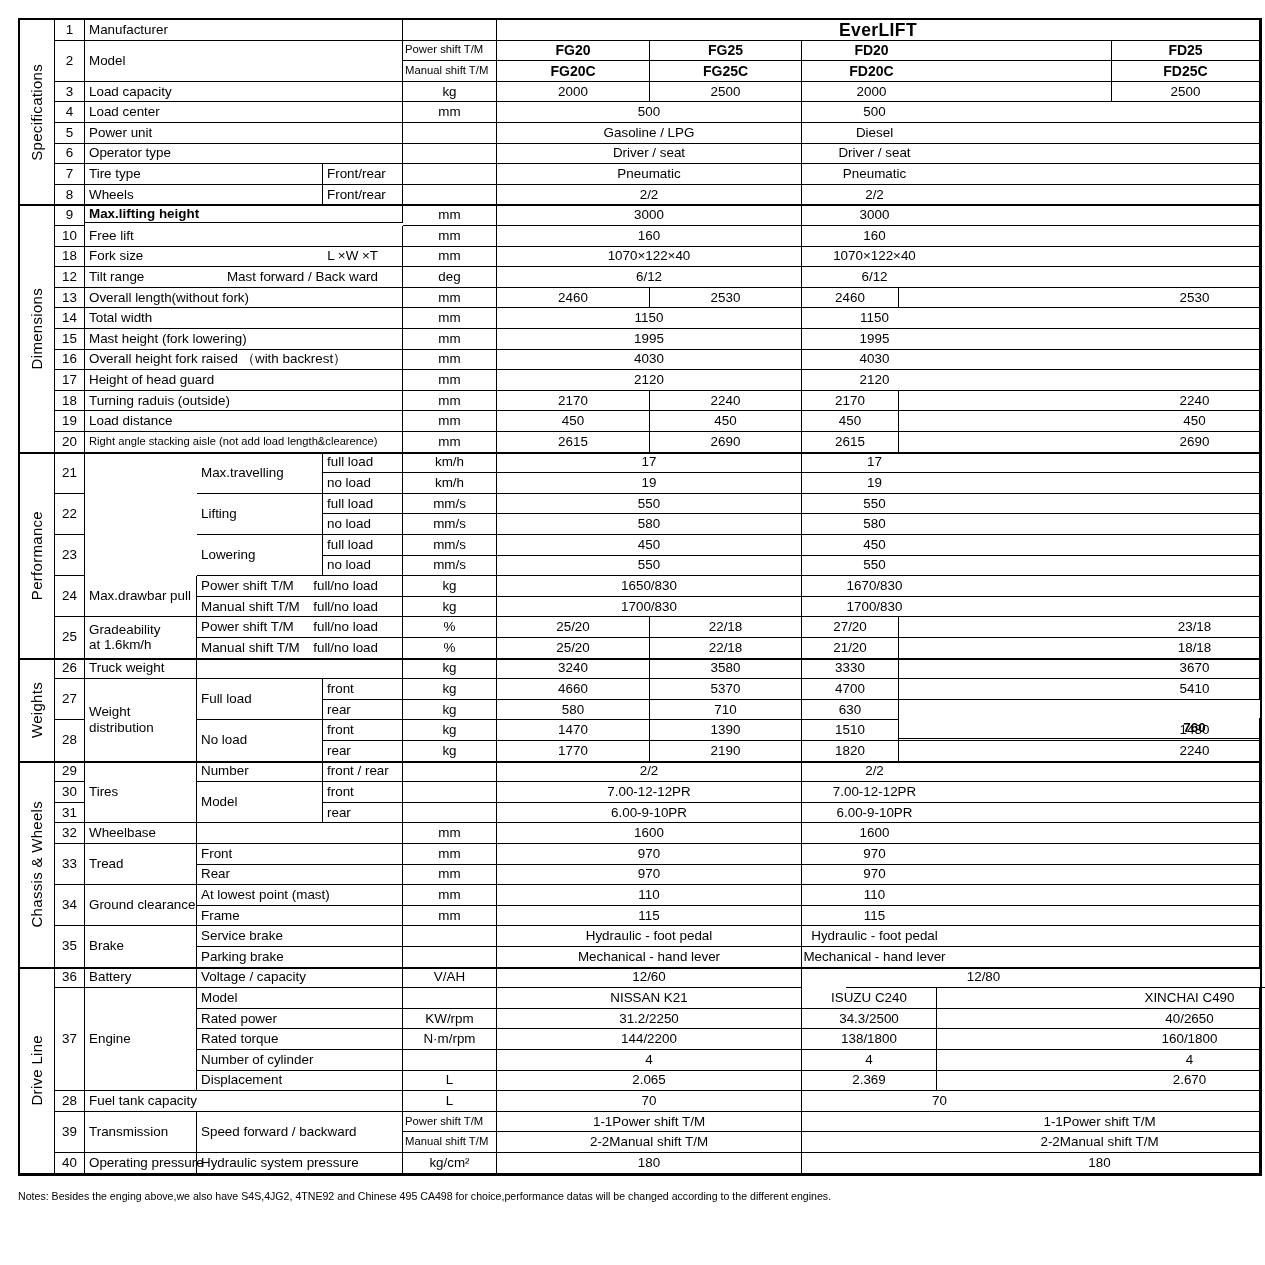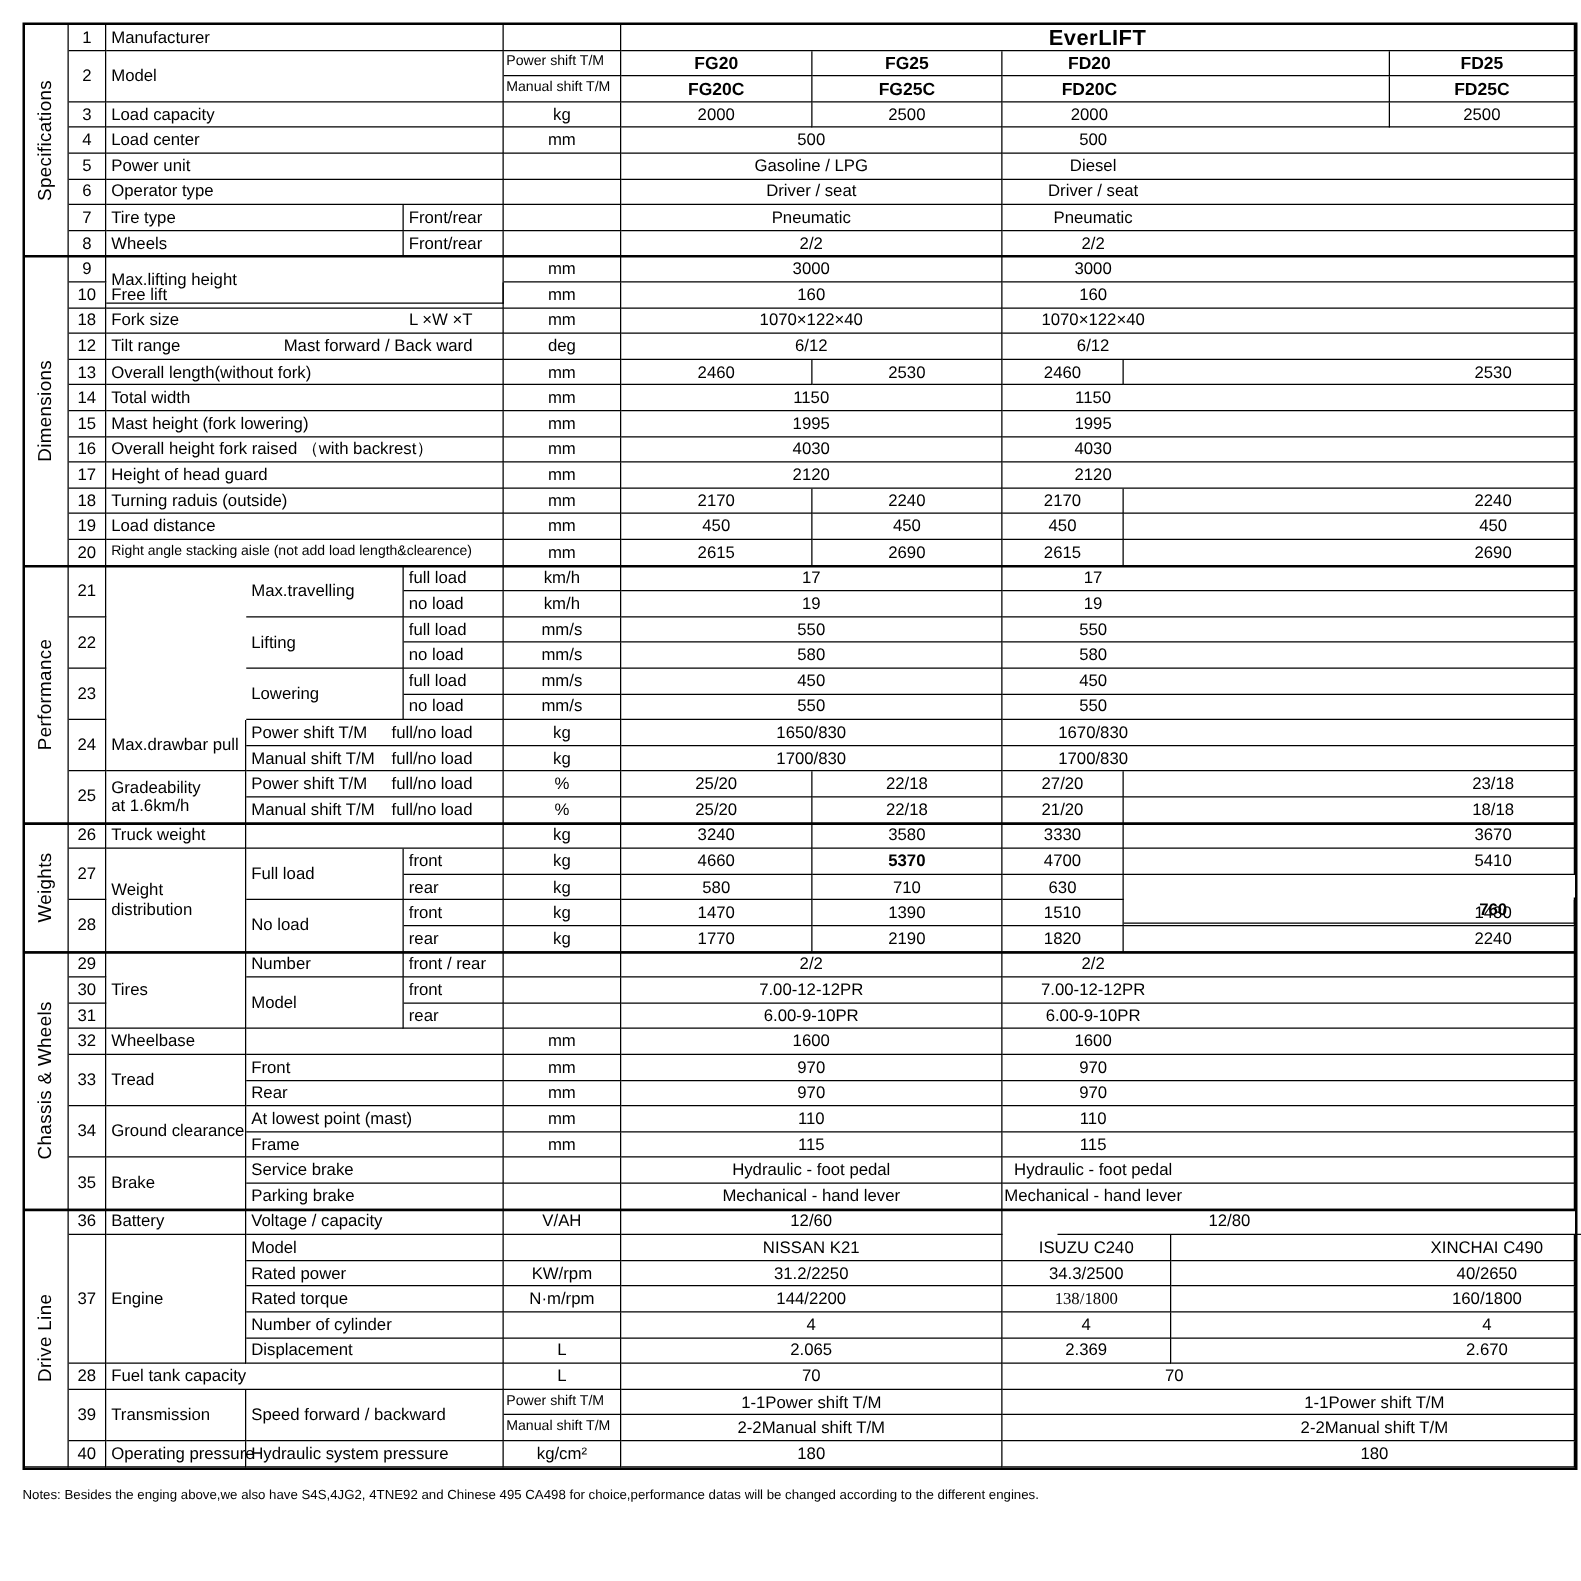--- a/index.html
+++ b/index.html
@@ -115,21 +115,21 @@
     <div class="cell " style="left: 383px; top: 144.2px; width: 94px; height: 20.6px;"></div>
     <div class="cell " style="left: 477px; top: 144.2px; width: 305px; height: 20.6px;">Pneumatic</div>
     <div class="cell fdl" style="left: 782px; top: 144.2px; width: 458px; height: 20.6px;">Pneumatic</div>
     <div class="cell " style="left: 35px; top: 164.8px; width: 30px; height: 20.6px;">8</div>
     <div class="cell al" style="left: 65px; top: 164.8px; width: 238px; height: 20.6px;">Wheels</div>
     <div class="cell al" style="left: 303px; top: 164.8px; width: 80px; height: 20.6px;">Front/rear</div>
     <div class="cell " style="left: 383px; top: 164.8px; width: 94px; height: 20.6px;"></div>
     <div class="cell " style="left: 477px; top: 164.8px; width: 305px; height: 20.6px;">2/2</div>
     <div class="cell fdl" style="left: 782px; top: 164.8px; width: 458px; height: 20.6px;">2/2</div>
     <div class="cell " style="left: 35px; top: 185.4px; width: 30px; height: 20.6px;">9</div>
-    <div class="cell al" style="left: 65px; top: 185.4px; width: 318px; height: 38px;">Max.lifting height</div>
+    <div class="cell al" style="left: 65px; top: 185.4px; width: 318px; height: 18px; font-weight: bold;">Max.lifting height</div>
     <div class="cell " style="left: 383px; top: 185.4px; width: 94px; height: 20.6px;">mm</div>
     <div class="cell " style="left: 477px; top: 185.4px; width: 305px; height: 20.6px;">3000</div>
     <div class="cell fdl" style="left: 782px; top: 185.4px; width: 458px; height: 20.6px;">3000</div>
     <div class="cell " style="left: 35px; top: 206px; width: 30px; height: 20.6px;">10</div>
     <div class="cell al" style="left: 65px; top: 206px; width: 318px; height: 20.6px;">Free lift</div>
     <div class="cell " style="left: 383px; top: 206px; width: 94px; height: 20.6px;">mm</div>
     <div class="cell " style="left: 477px; top: 206px; width: 305px; height: 20.6px;">160</div>
     <div class="cell fdl" style="left: 782px; top: 206px; width: 458px; height: 20.6px;">160</div>
     <div class="cell " style="left: 35px; top: 226.6px; width: 30px; height: 20.6px;">18</div>
     <div class="cell al split" style="left: 65px; top: 226.6px; width: 318px; height: 20.6px;">
@@ -270,21 +270,21 @@
     <div class="cell " style="left: 630px; top: 638.6px; width: 152px; height: 20.6px;">3580</div>
     <div class="cell " style="left: 782px; top: 638.6px; width: 97px; height: 20.6px;">3330</div>
     <div class="cell fd25r" style="left: 879px; top: 638.6px; width: 361px; height: 20.6px;">3670</div>
     <div class="cell " style="left: 35px; top: 659.2px; width: 30px; height: 41.2px;">27</div>
     <div class="cell al pre" style="left: 65px; top: 659.2px; width: 112px; height: 82.4px;">Weight
 distribution</div>
     <div class="cell al" style="left: 177px; top: 659.2px; width: 126px; height: 41.2px;">Full load</div>
     <div class="cell al" style="left: 303px; top: 659.2px; width: 80px; height: 20.6px;">front</div>
     <div class="cell " style="left: 383px; top: 659.2px; width: 94px; height: 20.6px;">kg</div>
     <div class="cell " style="left: 477px; top: 659.2px; width: 153px; height: 20.6px;">4660</div>
-    <div class="cell " style="left: 630px; top: 659.2px; width: 152px; height: 20.6px; font-weight: bold;">5370</div>
+    <div class="cell " style="left: 630px; top: 659.2px; width: 152px; height: 20.6px;">5370</div>
     <div class="cell " style="left: 782px; top: 659.2px; width: 97px; height: 20.6px;">4700</div>
     <div class="cell fd25r" style="left: 879px; top: 659.2px; width: 361px; height: 20.6px;">5410</div>
     <div class="cell al" style="left: 303px; top: 679.8px; width: 80px; height: 20.6px;">rear</div>
     <div class="cell " style="left: 383px; top: 679.8px; width: 94px; height: 20.6px;">kg</div>
     <div class="cell " style="left: 477px; top: 679.8px; width: 153px; height: 20.6px;">580</div>
     <div class="cell " style="left: 630px; top: 679.8px; width: 152px; height: 20.6px;">710</div>
     <div class="cell " style="left: 782px; top: 679.8px; width: 97px; height: 20.6px;">630</div>
     <div class="cell fd25r" style="left: 879px; top: 698px; width: 361px; height: 20.6px; font-weight: bold;">760</div>
     <div class="cell " style="left: 35px; top: 700.4px; width: 30px; height: 41.2px;">28</div>
     <div class="cell al" style="left: 177px; top: 700.4px; width: 126px; height: 41.2px;">No load</div>
@@ -368,21 +368,21 @@
     <div class="cell " style="left: 782px; top: 968.2px; width: 135px; height: 20.6px;">ISUZU C240</div>
     <div class="cell fd25e2" style="left: 917px; top: 968.2px; width: 323px; height: 20.6px;">XINCHAI C490</div>
     <div class="cell al" style="left: 177px; top: 988.8px; width: 206px; height: 20.6px;">Rated power</div>
     <div class="cell " style="left: 383px; top: 988.8px; width: 94px; height: 20.6px;">KW/rpm</div>
     <div class="cell " style="left: 477px; top: 988.8px; width: 305px; height: 20.6px;">31.2/2250</div>
     <div class="cell " style="left: 782px; top: 988.8px; width: 135px; height: 20.6px;">34.3/2500</div>
     <div class="cell fd25e2" style="left: 917px; top: 988.8px; width: 323px; height: 20.6px;">40/2650</div>
     <div class="cell al" style="left: 177px; top: 1009.4px; width: 206px; height: 20.6px;">Rated torque</div>
     <div class="cell " style="left: 383px; top: 1009.4px; width: 94px; height: 20.6px;">N·m/rpm</div>
     <div class="cell " style="left: 477px; top: 1009.4px; width: 305px; height: 20.6px;">144/2200</div>
-    <div class="cell " style="left: 782px; top: 1009.4px; width: 135px; height: 20.6px; font-family: Liberation Serif, serif;">138/1800</div>
+    <div class="cell " style="left: 782px; top: 1009.4px; width: 135px; height: 20.6px;">138/1800</div>
     <div class="cell fd25e2" style="left: 917px; top: 1009.4px; width: 323px; height: 20.6px;">160/1800</div>
     <div class="cell al" style="left: 177px; top: 1030px; width: 206px; height: 20.6px;">Number of cylinder</div>
     <div class="cell " style="left: 383px; top: 1030px; width: 94px; height: 20.6px;"></div>
     <div class="cell " style="left: 477px; top: 1030px; width: 305px; height: 20.6px;">4</div>
     <div class="cell " style="left: 782px; top: 1030px; width: 135px; height: 20.6px;">4</div>
     <div class="cell fd25e2" style="left: 917px; top: 1030px; width: 323px; height: 20.6px;">4</div>
     <div class="cell al" style="left: 177px; top: 1050.6px; width: 206px; height: 20.6px;">Displacement</div>
     <div class="cell " style="left: 383px; top: 1050.6px; width: 94px; height: 20.6px;">L</div>
     <div class="cell " style="left: 477px; top: 1050.6px; width: 305px; height: 20.6px;">2.065</div>
     <div class="cell " style="left: 782px; top: 1050.6px; width: 135px; height: 20.6px;">2.369</div>

